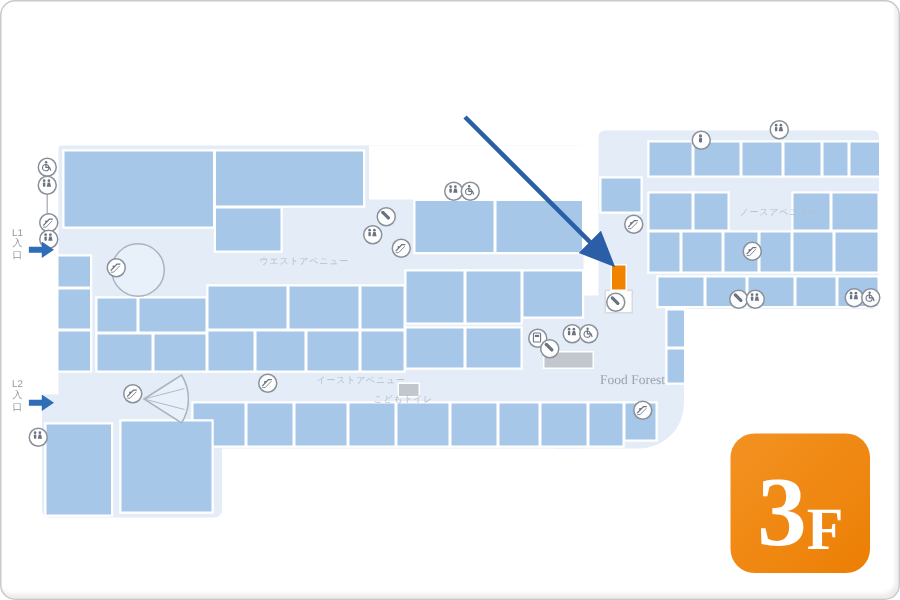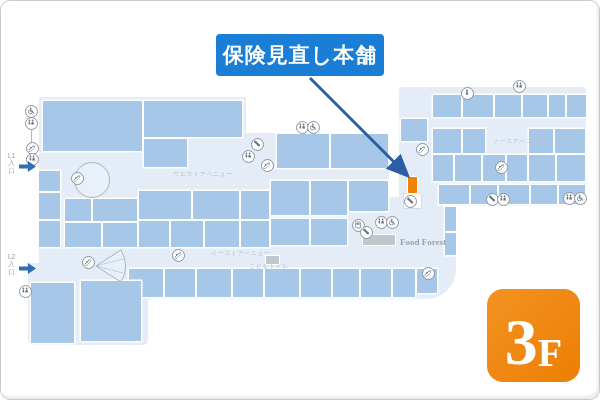--- a/index.html
+++ b/index.html
@@ -316,21 +316,21 @@
         <svg viewBox="0 0 10 10">
           <path d="M1 8 L6.2 2.6 H9" fill="none" stroke="#6b7280" stroke-width="1.1"></path>
           <path d="M1 9.3 h2.4 L8.6 4" fill="none" stroke="#6b7280" stroke-width=".7"></path>
           <circle cx="3.4" cy="4.6" r=".9" fill="#6b7280"></circle>
         </svg>
       </div>
       <div class="corridor-label" style="left: 172px; top: 169px;">ウエストアベニュー</div>
       <div class="corridor-label" style="left: 210px; top: 248px;">イーストアベニュー</div>
       <div class="corridor-label" style="left: 492px; top: 136px;">ノースアベニュー</div>
       <div class="corridor-label" style="left: 248px; top: 261px;">こどもトイレ</div>
-      <div class="ff-label" style="left: 399px; top: 236px; font-weight: bold;">Food Forest</div>
+      <div class="ff-label" style="left: 399px; top: 247px;">Food Forest</div>
       <div class="ent-label" style="left: 7px; top: 151px;">
         <div>L1</div>
         <div>入</div>
         <div>口</div>
       </div>
       <div class="ent-arrow" style="left: 18px; top: 160px;"></div>
       <div class="ent-label" style="left: 7px; top: 252px;">
         <div>L2</div>
         <div>入</div>
         <div>口</div>
@@ -340,21 +340,18 @@
 
   <svg id="arrow-svg">
     <defs>
       <marker id="ah" markerWidth="9" markerHeight="9" refX="6.5" refY="3.5" orient="auto">
         <path d="M0,0 L8,3.5 L0,7 Z" fill="#2a5fa8"></path>
       </marker>
     </defs>
     <line id="callout-line" x1="309" y1="77" x2="406" y2="174" stroke="#2a5fa8" stroke-width="3" marker-end="url(#ah)"></line>
   </svg>
 
-  <div id="callout">
-    <span>保険見直し本舗</span>
-  </div>
 
   <div id="badge">
     <span class="n3">3</span>
       <span class="nf">F</span>
   </div>
 </div>
 
 </body></html>

